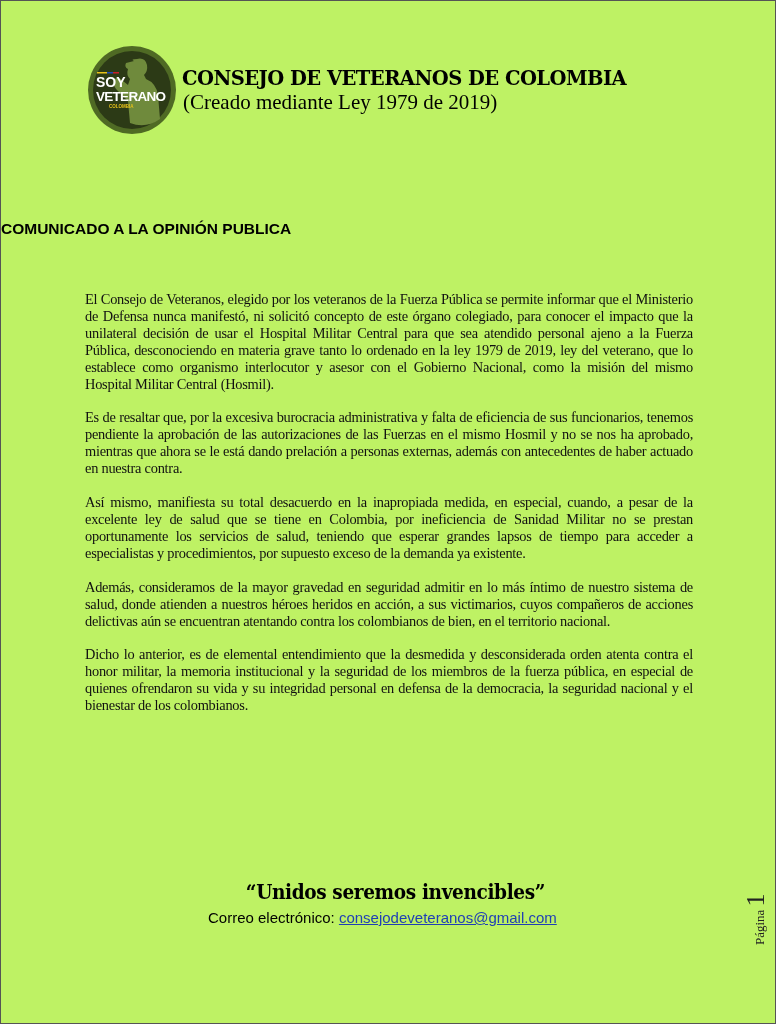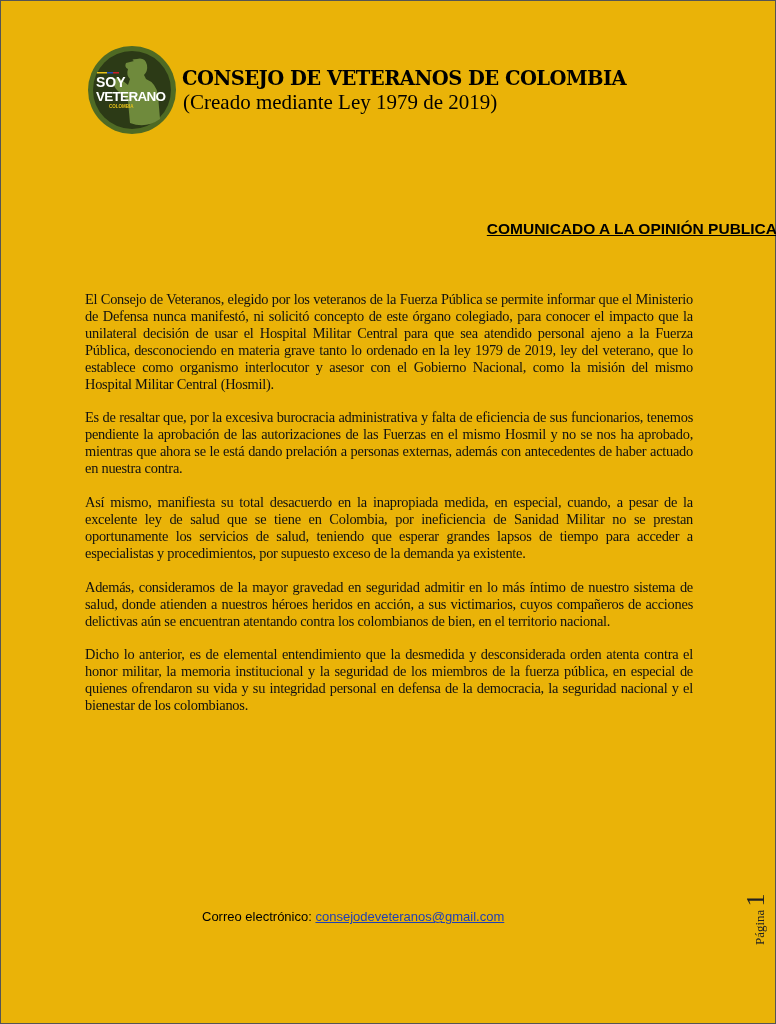--- a/index.html
+++ b/index.html
@@ -1,55 +1,55 @@
 <!DOCTYPE html>
 <html><head>
 <meta charset="utf-8">
 <style>
   html, body { margin: 0; padding: 0; background: #ffffff; }
   body { width: 776px; height: 1024px; position: relative; overflow: hidden; }
   .page {
     position: absolute; left: 0; top: 0; width: 774px; height: 1022px;
-    border: 1px solid #555; background: #eab308;
+    border: 1px solid #555; background: #bef264;
   }
   .logo { position: absolute; left: 86px; top: 44px; width: 90px; height: 90px; }
   .org-title {
     position: absolute; left: 181px; top: 64px;
     font-family: "DejaVu Serif", serif; font-weight: bold; font-size: 21px;
     color: #000; letter-spacing: -0.6px; transform: scaleX(0.93); transform-origin: left top;
     white-space: nowrap;
   }
   .org-sub {
     position: absolute; left: 182px; top: 89px;
     font-family: "Liberation Serif", serif; font-size: 21px; color: #000; white-space: nowrap;
   }
   .date {
     position: absolute; left: 84px; top: 168px;
     font-family: "Liberation Sans", sans-serif; font-size: 15px; color: #000;
   }
   .doc-title {
-    position: absolute; left: 0; width: 776px; top: 219px; text-align: right;
+    position: absolute; left: 0; width: 776px; top: 219px; text-align: left;
     font-family: "Liberation Sans", sans-serif; font-weight: bold; font-size: 15.5px;
-    text-decoration: underline; color: #000;
+    color: #000;
   }
   .body-text {
     position: absolute; left: 84px; top: 290px; width: 608px;
     font-family: Liberation Serif, serif; font-size: 14.4px; line-height: 16.9px;
     color: #111; text-align: justify; letter-spacing: -0.25px;
   }
   .body-text p { margin: 0 0 17px 0; }
   .motto {
     position: absolute; left: 0; width: 776px; top: 880px; text-align: center;
     font-family: "DejaVu Serif", serif; font-weight: bold; font-size: 19.5px; color: #000;
     letter-spacing: -0.4px;
   }
   .motto span { display: inline-block; transform: scaleX(0.95); margin-left: 12px; }
   .email-line {
-    position: absolute; left: 201px; top: 908px;
-    font-family: "Liberation Sans", sans-serif; font-size: 13px; color: #000; white-space: nowrap;
+    position: absolute; left: 207px; top: 908px;
+    font-family: "Liberation Sans", sans-serif; font-size: 15px; color: #000; white-space: nowrap;
   }
   .email-line a { color: #1f3fb5; text-decoration: underline; }
   .page-num {
     position: absolute; left: 740px; top: 880px; width: 30px; height: 64px;
   }
   .page-num .inner {
     position: absolute; left: 0; top: 64px; transform: rotate(-90deg); transform-origin: left top;
     white-space: nowrap; font-family: "Liberation Serif", serif; color: #222;
   }
   .page-num .lbl { font-size: 13px; }
@@ -78,20 +78,21 @@
   <div class="doc-title">COMUNICADO A LA OPINIÓN PUBLICA</div>
 
   <div class="body-text">
     <p>El Consejo de Veteranos, elegido por los veteranos de la Fuerza Pública se permite informar que el Ministerio de Defensa nunca manifestó, ni solicitó concepto de este órgano colegiado, para conocer el impacto que la unilateral decisión de usar el Hospital Militar Central para que sea atendido personal ajeno a la Fuerza Pública, desconociendo en materia grave tanto lo ordenado en la ley 1979 de 2019, ley del veterano, que lo establece como organismo interlocutor y asesor con el Gobierno Nacional, como la misión del mismo Hospital Militar Central (Hosmil).</p>
     <p>Es de resaltar que, por la excesiva burocracia administrativa y falta de eficiencia de sus funcionarios, tenemos pendiente la aprobación de las autorizaciones de las Fuerzas en el mismo Hosmil y no se nos ha aprobado, mientras que ahora se le está dando prelación a personas externas, además con antecedentes de haber actuado en nuestra contra.</p>
     <p>Así mismo, manifiesta su total desacuerdo en la inapropiada medida, en especial, cuando, a pesar de la excelente ley de salud que se tiene en Colombia, por ineficiencia de Sanidad Militar no se prestan oportunamente los servicios de salud, teniendo que esperar grandes lapsos de tiempo para acceder a especialistas y procedimientos, por supuesto exceso de la demanda ya existente.</p>
     <p>Además, consideramos de la mayor gravedad en seguridad admitir en lo más íntimo de nuestro sistema de salud, donde atienden a nuestros héroes heridos en acción, a sus victimarios, cuyos compañeros de acciones delictivas aún se encuentran atentando contra los colombianos de bien, en el territorio nacional.</p>
     <p>Dicho lo anterior, es de elemental entendimiento que la desmedida y desconsiderada orden atenta contra el honor militar, la memoria institucional y la seguridad de los miembros de la fuerza pública, en especial de quienes ofrendaron su vida y su integridad personal en defensa de la democracia, la seguridad nacional y el bienestar de los colombianos.</p>
   </div>
 
+  <div class="motto"><span>“Unidos seremos invencibles”</span></div>
 
   <div class="email-line">
     <span>Correo electrónico: </span><a>consejodeveteranos@gmail.com</a>
   </div>
 
   <div class="page-num">
     <div class="inner">
       <span class="lbl">Página</span><span class="num">1</span>
     </div>
   </div>

